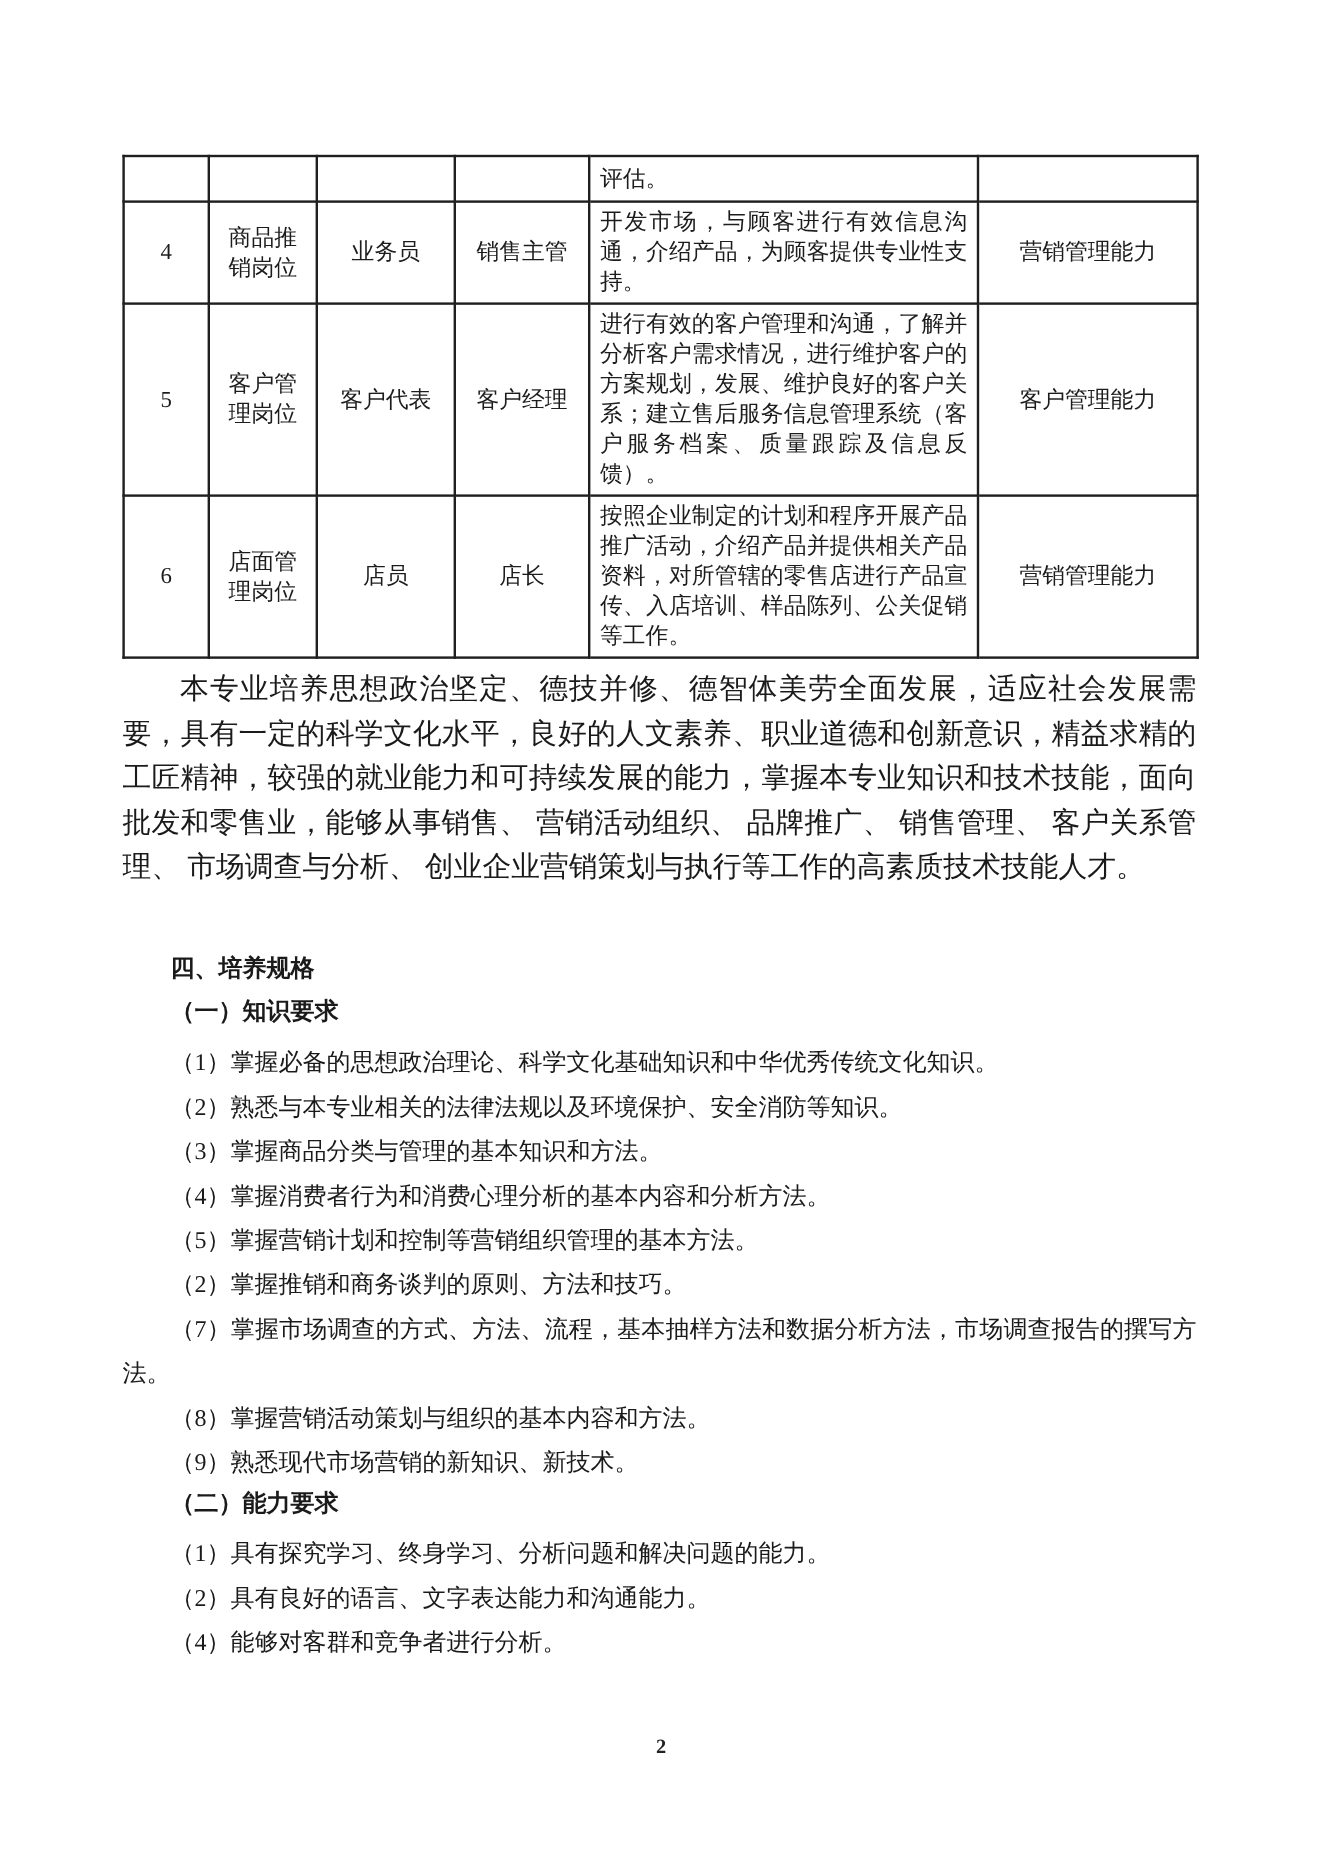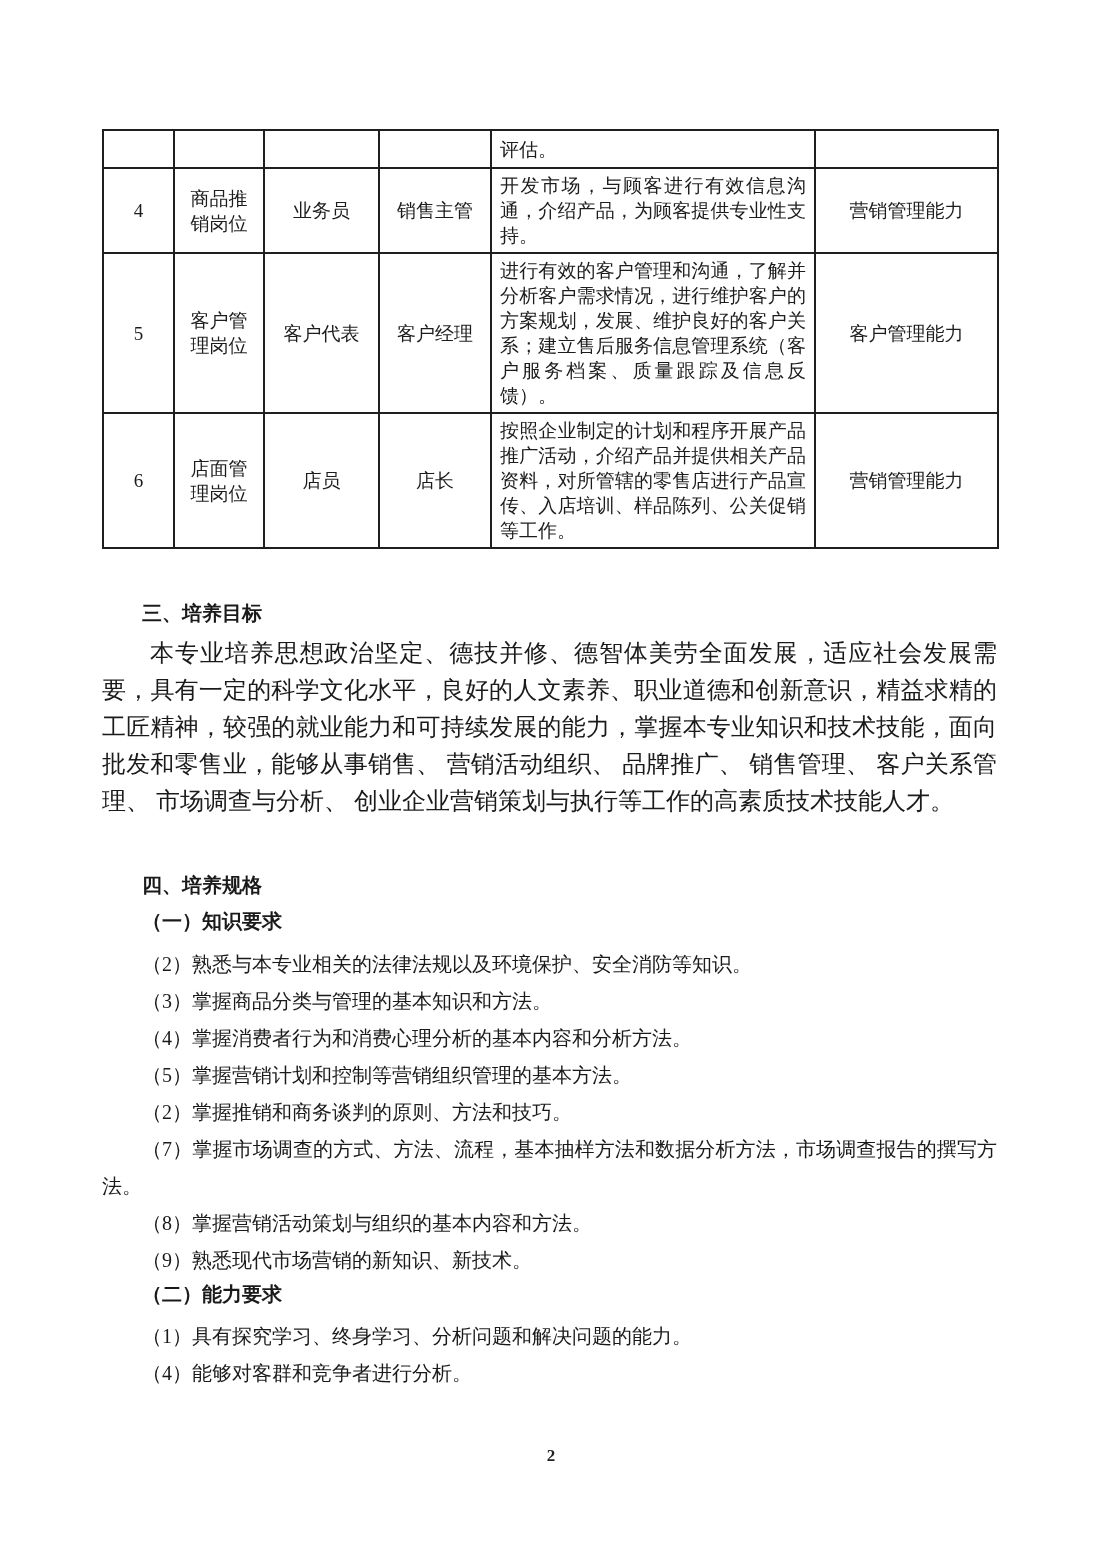--- a/index.html
+++ b/index.html
@@ -133,39 +133,40 @@
           <td class="pre">店面管
 理岗位</td>
           <td>店员</td>
           <td>店长</td>
           <td class="desc">按照企业制定的计划和程序开展产品推广活动，介绍产品并提供相关产品资料，对所管辖的零售店进行产品宣传、入店培训、样品陈列、公关促销等工作。</td>
           <td>营销管理能力</td>
         </tr>
       </tbody>
     </table>
 
-    <h3 class="h-bold h-goal">三、培养目标</h3>
     <p class="para">本专业培养思想政治坚定、德技并修、德智体美劳全面发展，适应社会发展需要，具有一定的科学文化水平，良好的人文素养、职业道德和创新意识，精益求精的工匠精神，较强的就业能力和可持续发展的能力，掌握本专业知识和技术技能，面向批发和零售业，能够从事销售、 营销活动组织、 品牌推广、 销售管理、 客户关系管理、 市场调查与分析、 创业企业营销策划与执行等工作的高素质技术技能人才。</p>
 
     <h3 class="h-bold h-spec">四、培养规格</h3>
 
     <h4 class="h-bold h-sub1">（一）知识要求</h4>
     <div class="items">
+      <p class="item">（1）掌握必备的思想政治理论、科学文化基础知识和中华优秀传统文化知识。</p>
       <p class="item">（2）熟悉与本专业相关的法律法规以及环境保护、安全消防等知识。</p>
       <p class="item">（3）掌握商品分类与管理的基本知识和方法。</p>
       <p class="item">（4）掌握消费者行为和消费心理分析的基本内容和分析方法。</p>
       <p class="item">（5）掌握营销计划和控制等营销组织管理的基本方法。</p>
       <p class="item">（2）掌握推销和商务谈判的原则、方法和技巧。</p>
       <p class="item">（7）掌握市场调查的方式、方法、流程，基本抽样方法和数据分析方法，市场调查报告的撰写方法。</p>
       <p class="item">（8）掌握营销活动策划与组织的基本内容和方法。</p>
       <p class="item">（9）熟悉现代市场营销的新知识、新技术。</p>
     </div>
 
     <h4 class="h-bold h-sub2">（二）能力要求</h4>
     <div class="items items-ability">
       <p class="item">（1）具有探究学习、终身学习、分析问题和解决问题的能力。</p>
+      <p class="item">（2）具有良好的语言、文字表达能力和沟通能力。</p>
       <p class="item">（4）能够对客群和竞争者进行分析。</p>
     </div>
 
   </div>
 
   <div class="page-number">2</div>
 </div>
 
 </body></html>

